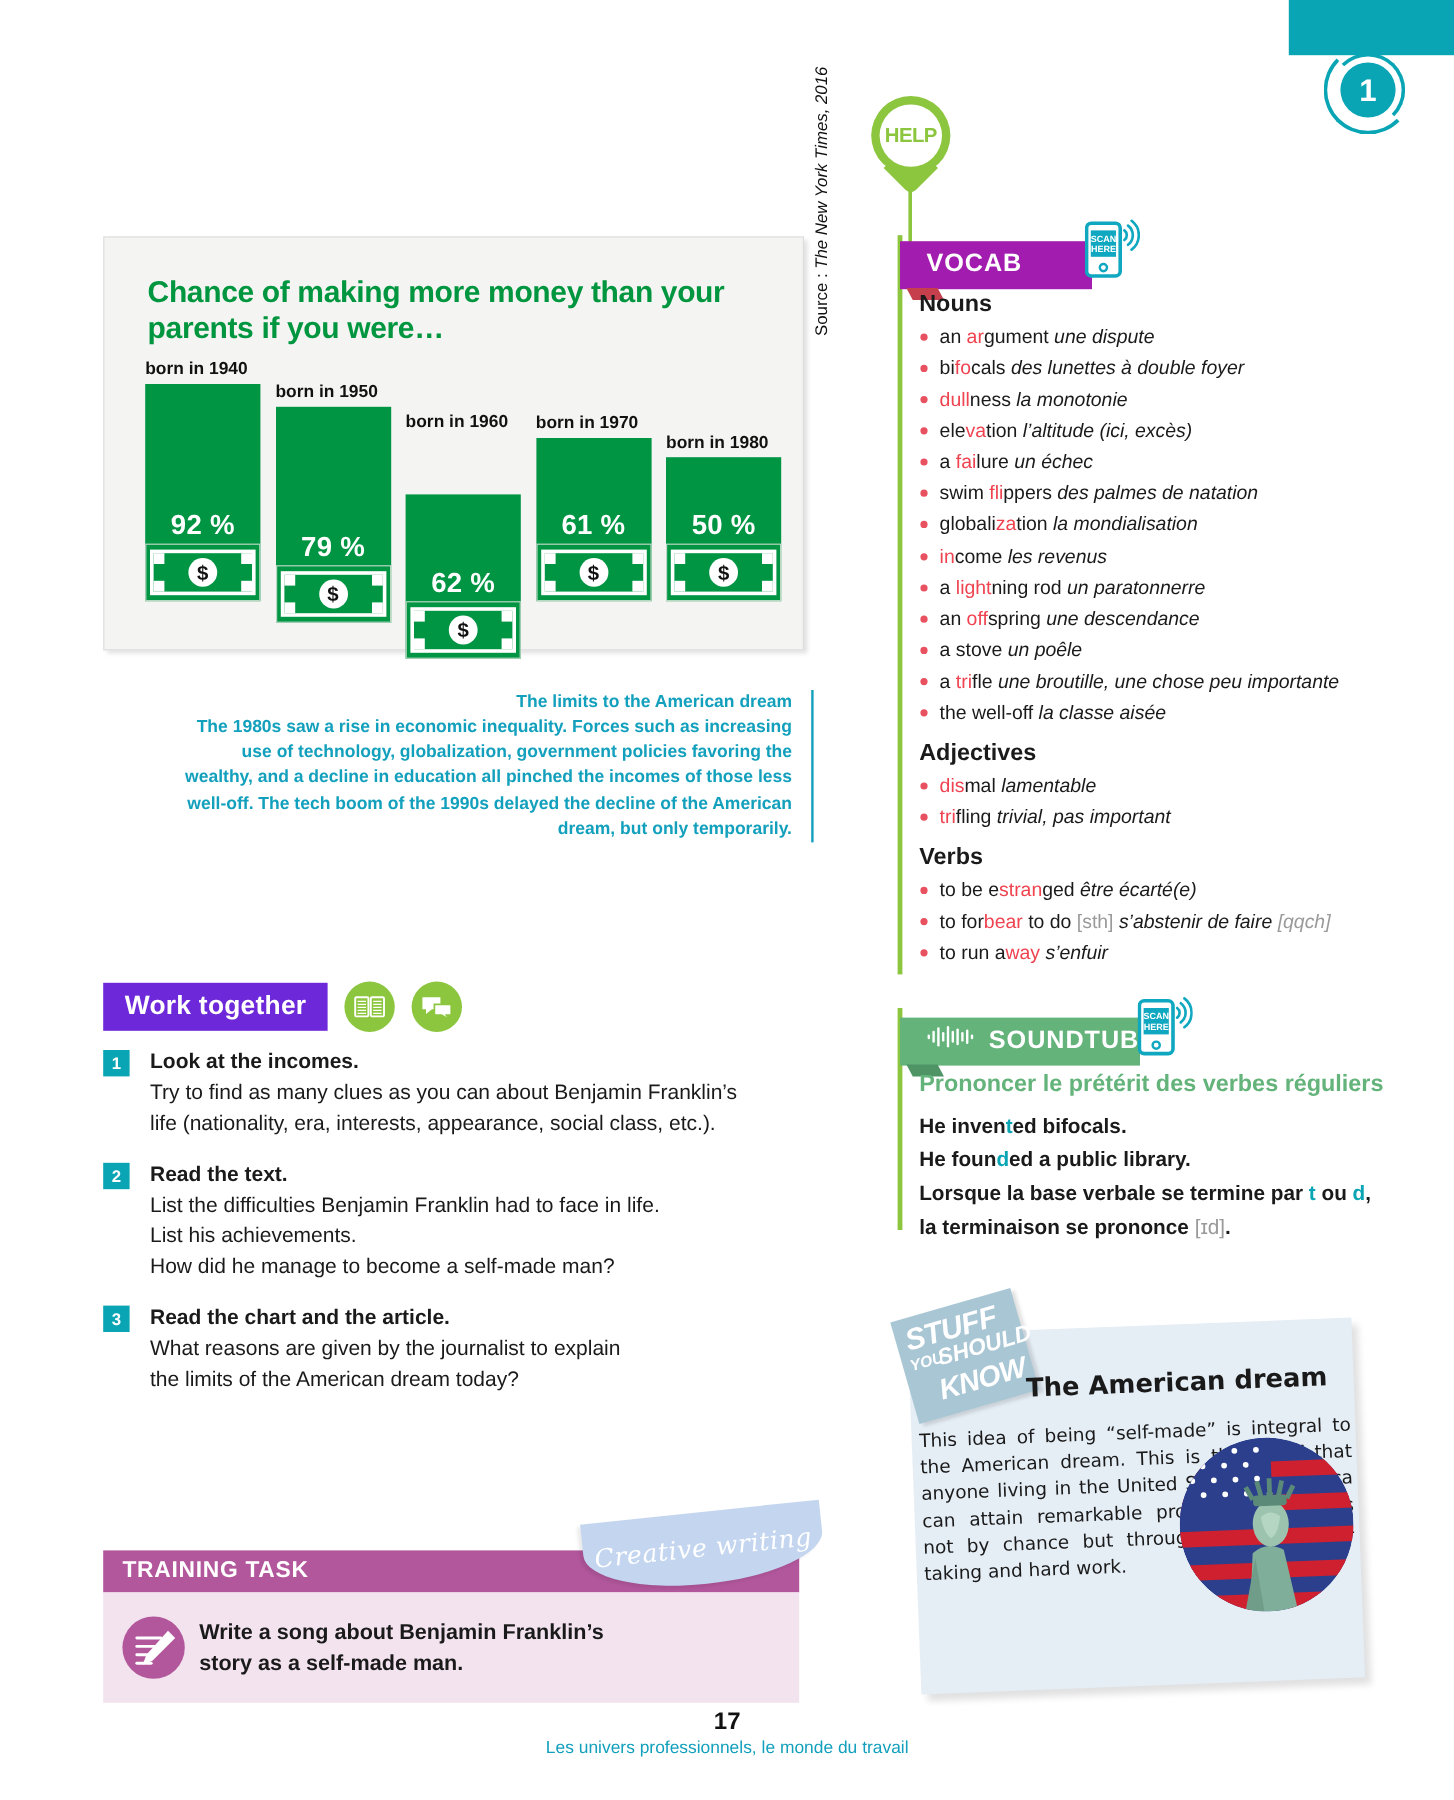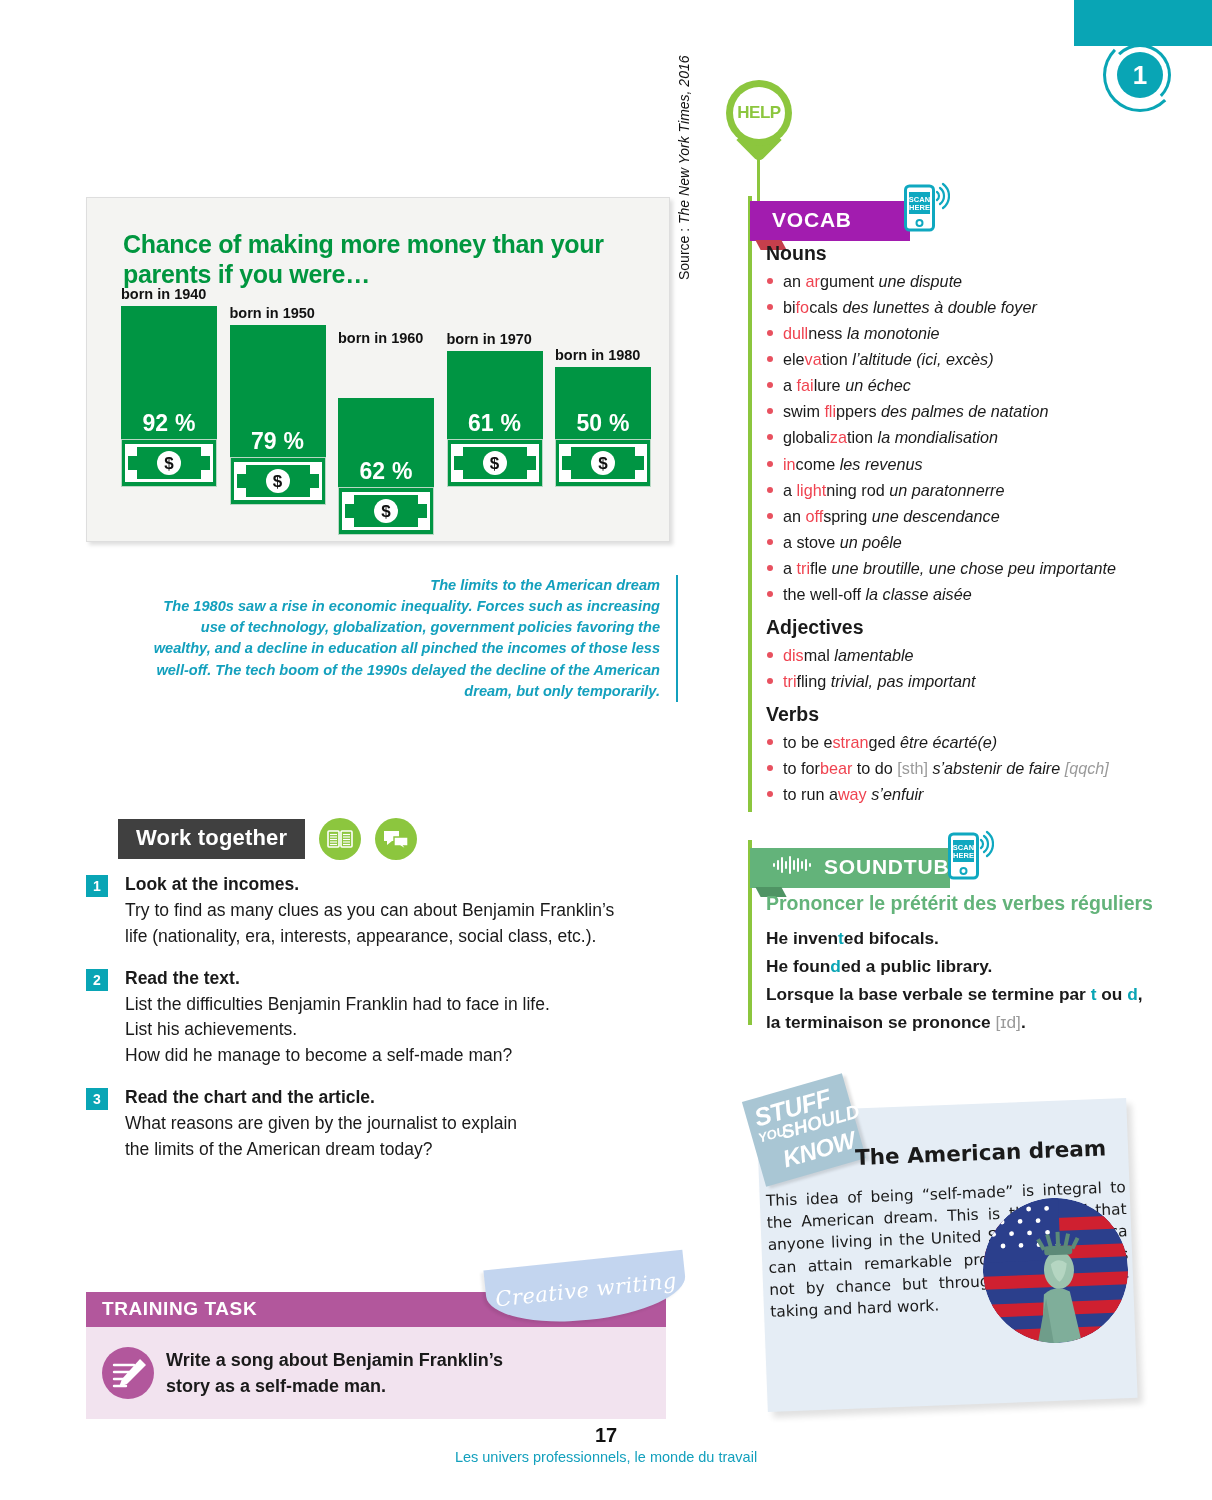--- a/index.html
+++ b/index.html
@@ -42,21 +42,21 @@
     box-shadow: 3px 3px 4px rgba(0,0,0,.13);
   }
   .chart-title {
     position: absolute; left: 36px; top: 32px; width: 500px;
     color: #00963f; font-size: 25px; font-weight: 700; line-height: 1.18;
     letter-spacing: -.3px;
   }
   .chart-plot {
     position: absolute; left: 34px; top: 100px; right: 18px; bottom: 40px;
   }
-  .bar-group { position: absolute; bottom: 14px; }
+  .bar-group { position: absolute; bottom: 0; }
   .bar-label {
     position: absolute; bottom: 100%; left: 0; white-space: nowrap;
     font-size: 14.5px; font-weight: 700; color: #111; margin-bottom: 4px;
   }
   .bar-col {
     background: #009543; position: relative; width: 100%;
     display: flex; align-items: flex-end; justify-content: center;
   }
   .bar-value {
     color: #fff; font-size: 23px; font-weight: 700; letter-spacing: .2px;
@@ -85,31 +85,31 @@
   .chart-source {
     position: absolute; left: 676px; top: 280px;
     font-size: 14px; font-style: italic; color: #111;
     transform: rotate(-90deg); transform-origin: left top;
     white-space: nowrap;
   }
   .chart-source .nonital { font-style: normal; }
 
   .article-quote {
     position: absolute; left: 150px; top: 575px; width: 528px;
-    text-align: right; color: #13a0bd; font-style: italic; font-weight: 700;
+    text-align: right; color: #13a0bd; font-weight: 700;
     font-size: 14.6px; line-height: 1.45;
     padding-right: 16px; border-right: 2px solid #13a0bd;
   }
   .article-quote .q-title { display: block; }
 
   
   .wt-head { position: absolute; left: 86px; top: 818px; display: flex; align-items: center; gap: 14px; }
   .wt-banner {
-    background: #404040; color: #fff; font-size: 22px; font-weight: 700;
-    padding: 6px 18px 8px 18px; letter-spacing: .2px; margin-left: 32px;
+    background: #6d28d9; color: #fff; font-size: 22px; font-weight: 700;
+    padding: 6px 18px 8px 18px; letter-spacing: .2px;
   }
   .circ-icon {
     width: 42px; height: 42px; border-radius: 50%; background: #8cc63e;
     display: flex; align-items: center; justify-content: center;
   }
   .task-list { position: absolute; left: 86px; top: 872px; width: 600px; }
   .task { display: flex; margin-bottom: 16px; }
   .task-num {
     width: 22px; height: 22px; background: #09a5b5; color: #fff;
     font-size: 14px; font-weight: 700; display: flex;

